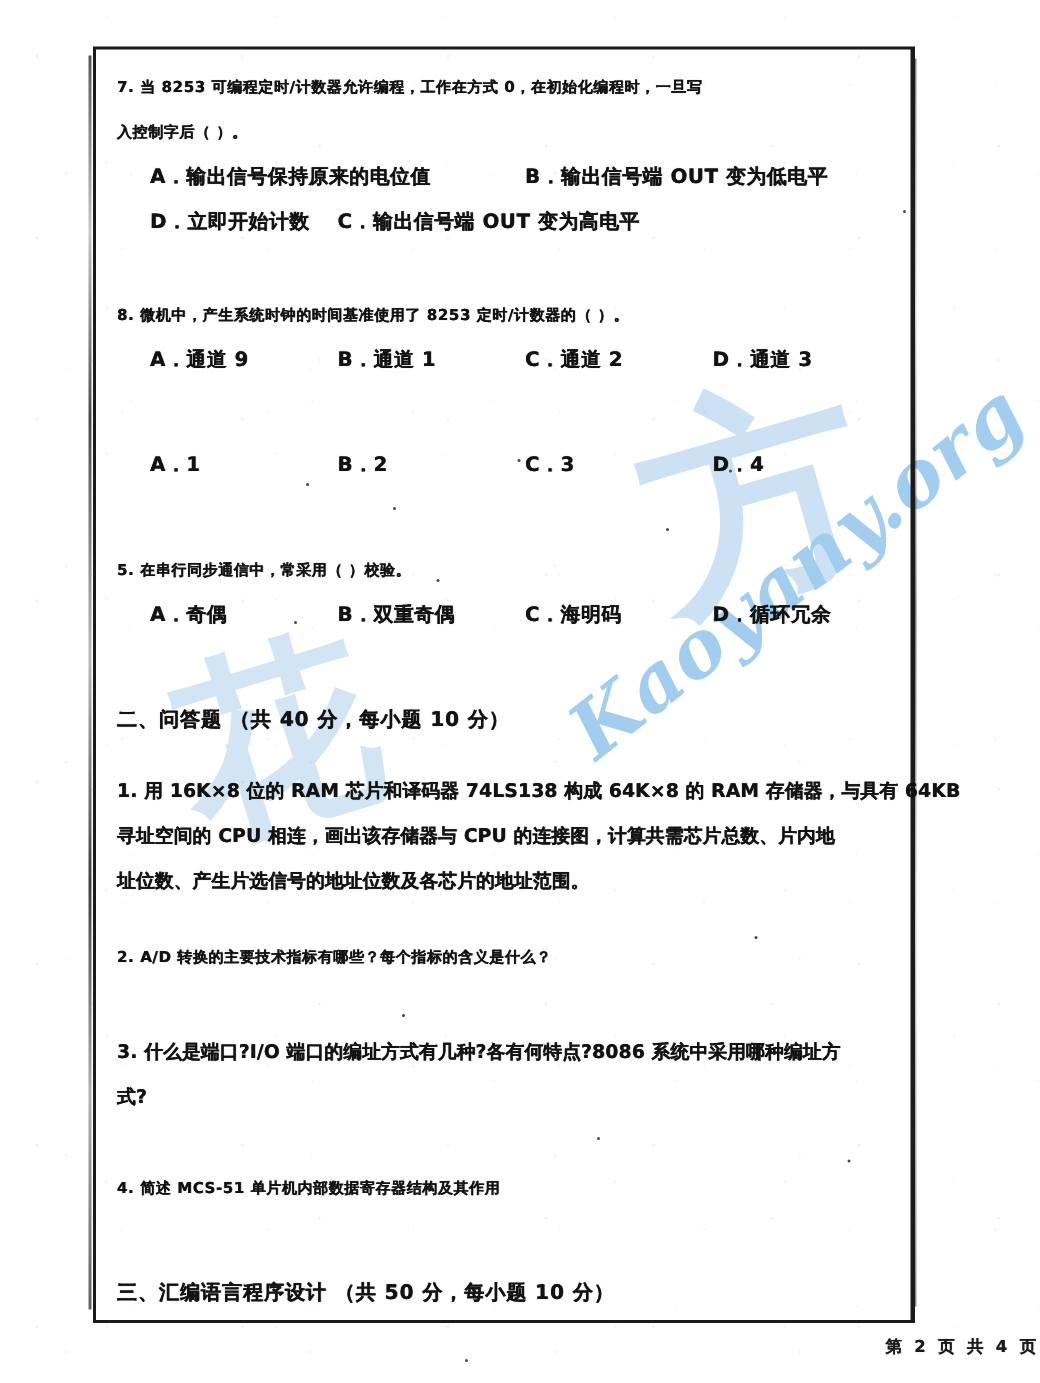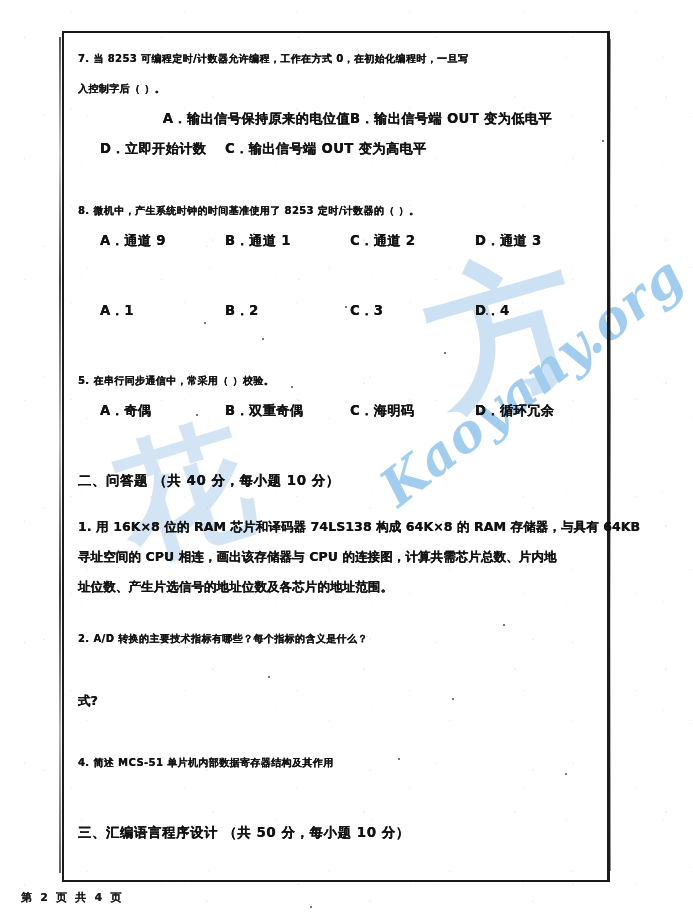--- a/index.html
+++ b/index.html
@@ -127,21 +127,21 @@
   .spacer-sm { height: 16px; }
   .spacer-md { height: 26px; }
   .spacer-lg { height: 34px; }
 
   
   #page-footer {
     position: absolute;
     left: 0;
     right: 0;
     top: 890px;
-    text-align: left;
+    text-align: right;
     font-size: 11px;
     letter-spacing: 2.2px;
     font-weight: 700;
     color: #1b1b1b;
     text-shadow: 0 0 .5px rgba(0,0,0,.8);
     margin-left: 21px;
   }
 
   
   .wm {
@@ -215,21 +215,21 @@
   <div class="speck" style="left:565px;top:773px;width:2px;height:2px;"></div>
   <div class="speck" style="left:310px;top:906px;width:2px;height:2px;"></div>
   <div class="speck" style="left:602px;top:140px;width:2px;height:2px;"></div>
 
   <div id="doc-body">
 
     <div class="q-block">
       <div class="q-line">7.  当 8253 可编程定时/计数器允许编程，工作在方式 0，在初始化编程时，一旦写</div>
       <div class="q-line cont">入控制字后（ ）。</div>
       <div class="opts">
-        <span style="flex:0 0 250px;text-align:right;">A．输出信号保持原来的电位值</span>
+        <span style="flex:0 0 250px;">A．输出信号保持原来的电位值</span>
         <span>B．输出信号端 OUT 变为低电平</span>
       </div>
       <div class="opts">
         <span>D．立即开始计数</span>
         <span style="flex:0 0 250px;">C．输出信号端 OUT 变为高电平</span>
       </div>
     </div>
 
     <div class="spacer-md"></div>
 
@@ -280,20 +280,21 @@
 
     <div class="spacer-sm"></div>
 
     <div class="q-block">
       <div class="q-line">2. A/D 转换的主要技术指标有哪些？每个指标的含义是什么？</div>
     </div>
 
     <div class="spacer-md"></div>
 
     <div class="q-block">
+      <div class="q-line narrow">3. 什么是端口?I/O 端口的编址方式有几种?各有何特点?8086 系统中采用哪种编址方</div>
       <div class="q-line narrow">式?</div>
     </div>
 
     <div class="spacer-md"></div>
 
     <div class="q-block">
       <div class="q-line">4. 简述 MCS-51 单片机内部数据寄存器结构及其作用</div>
     </div>
 
     <div class="spacer-lg"></div>

